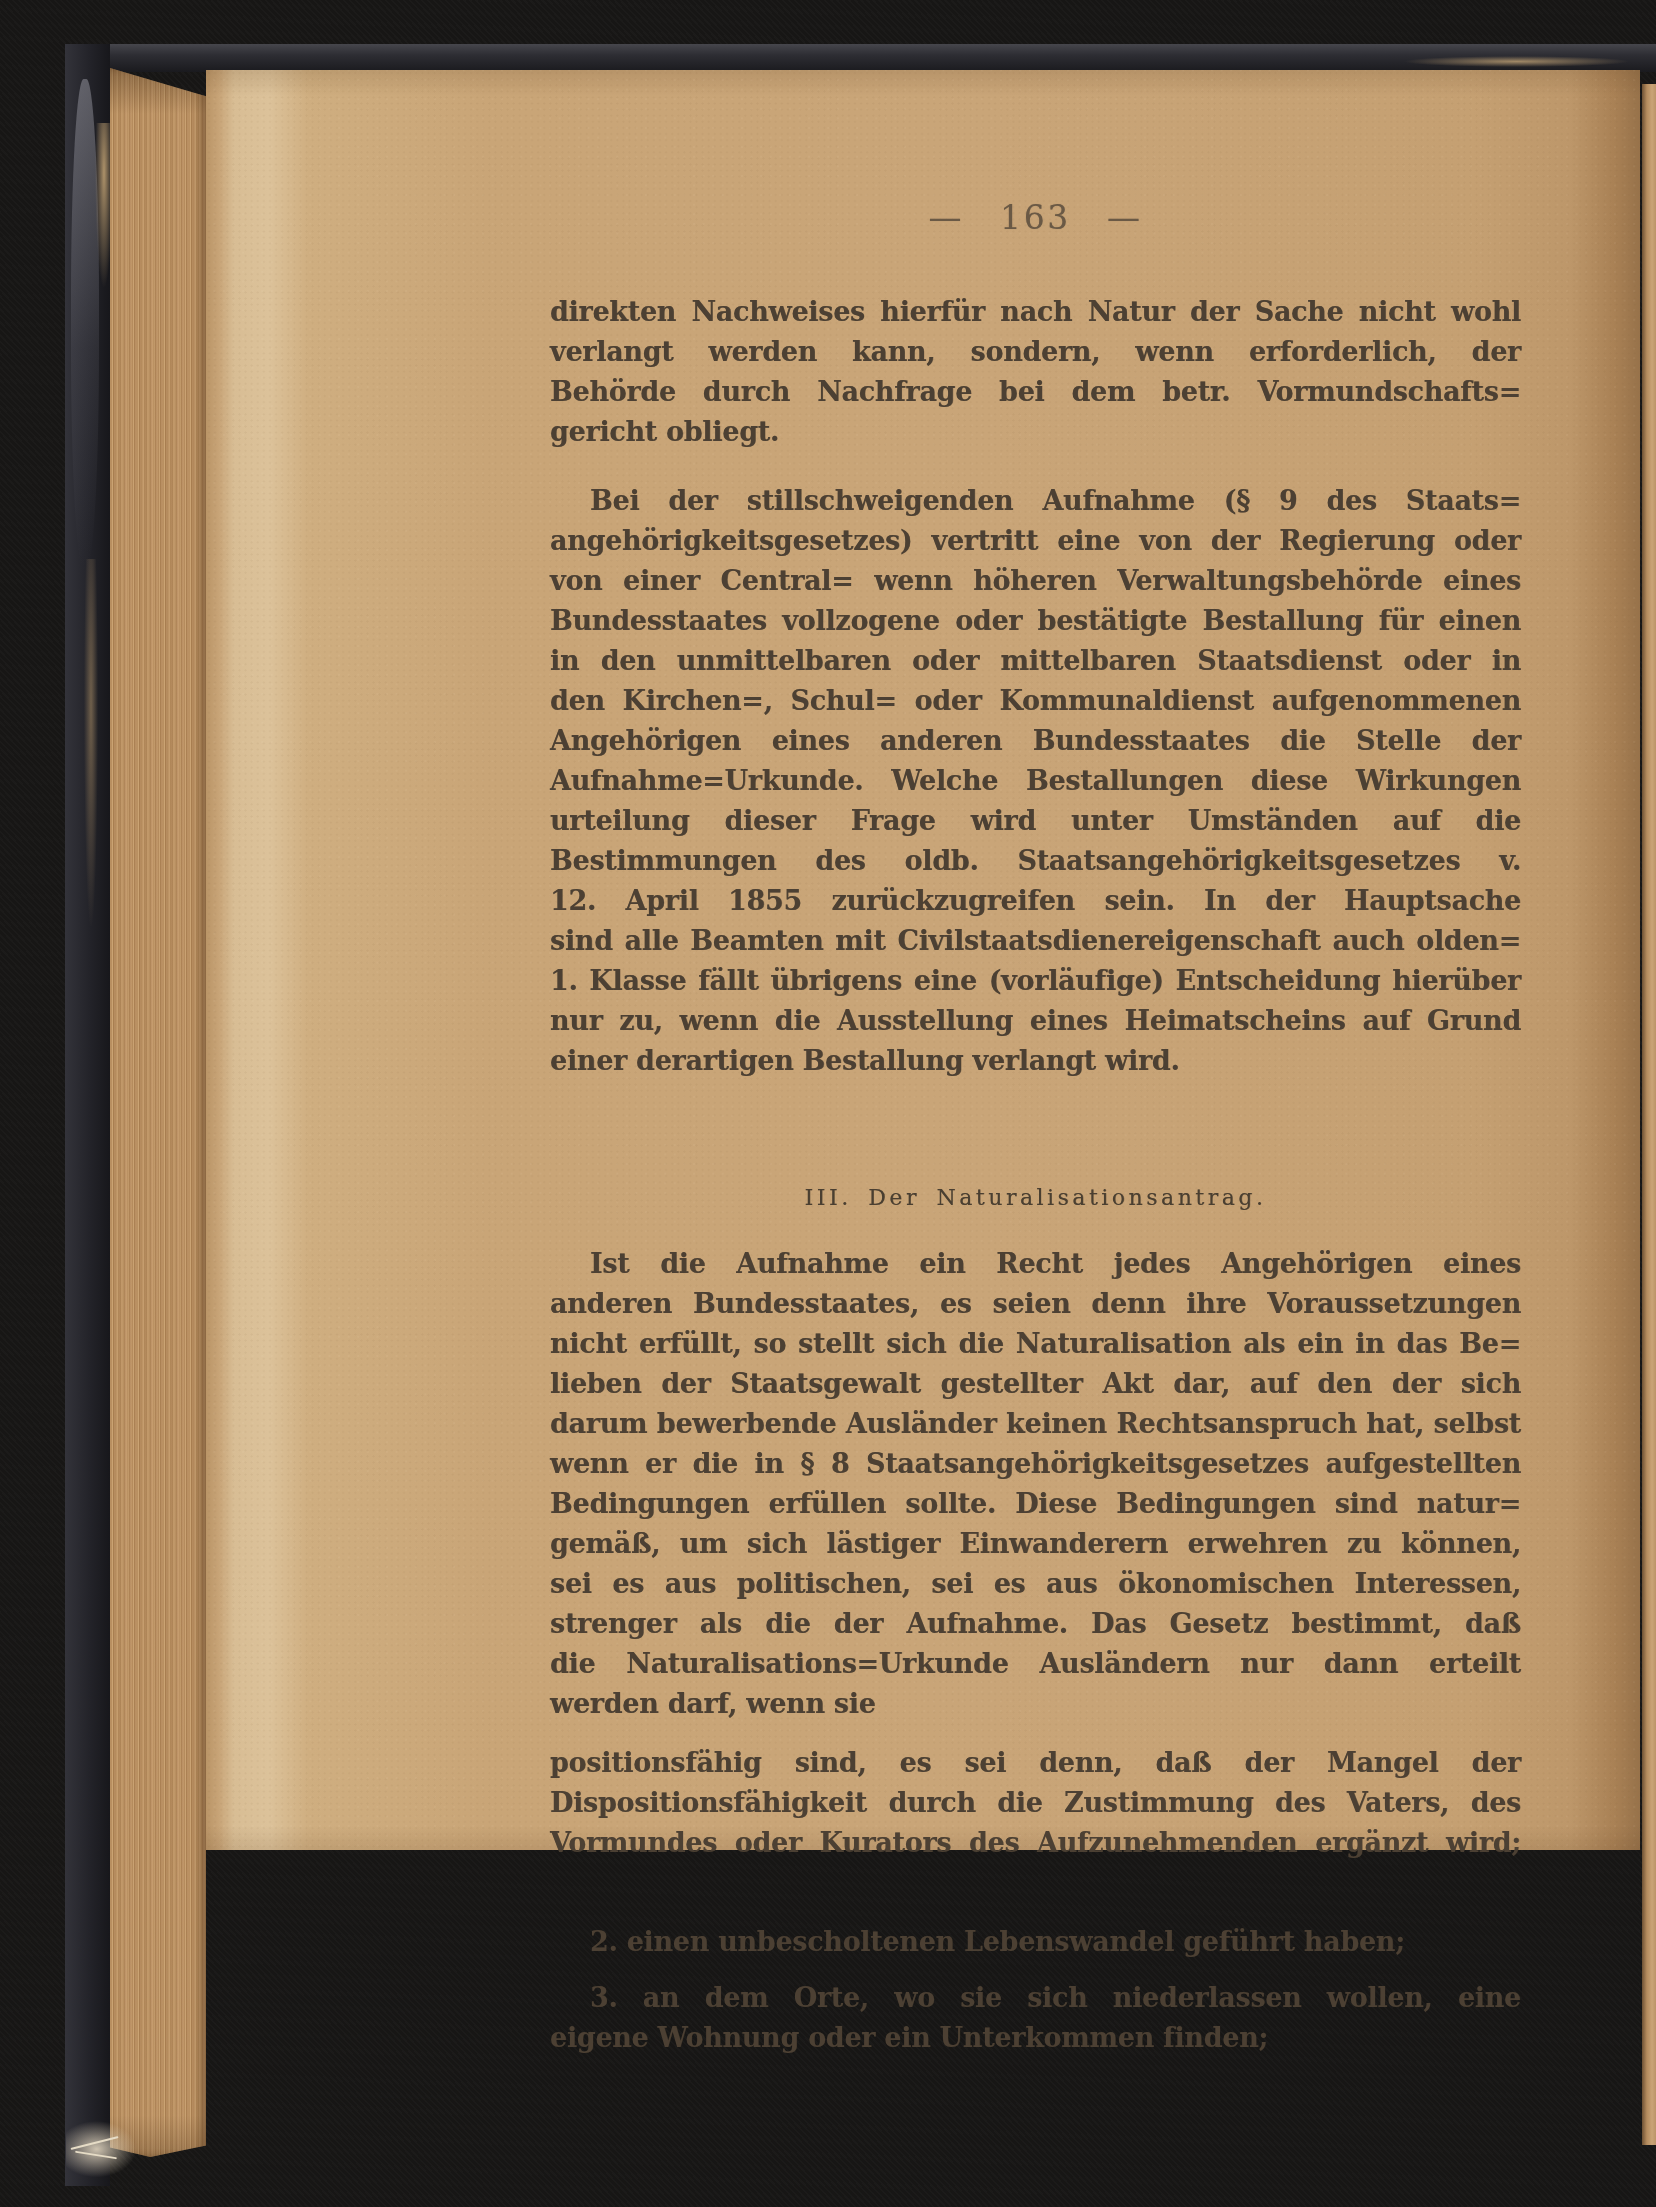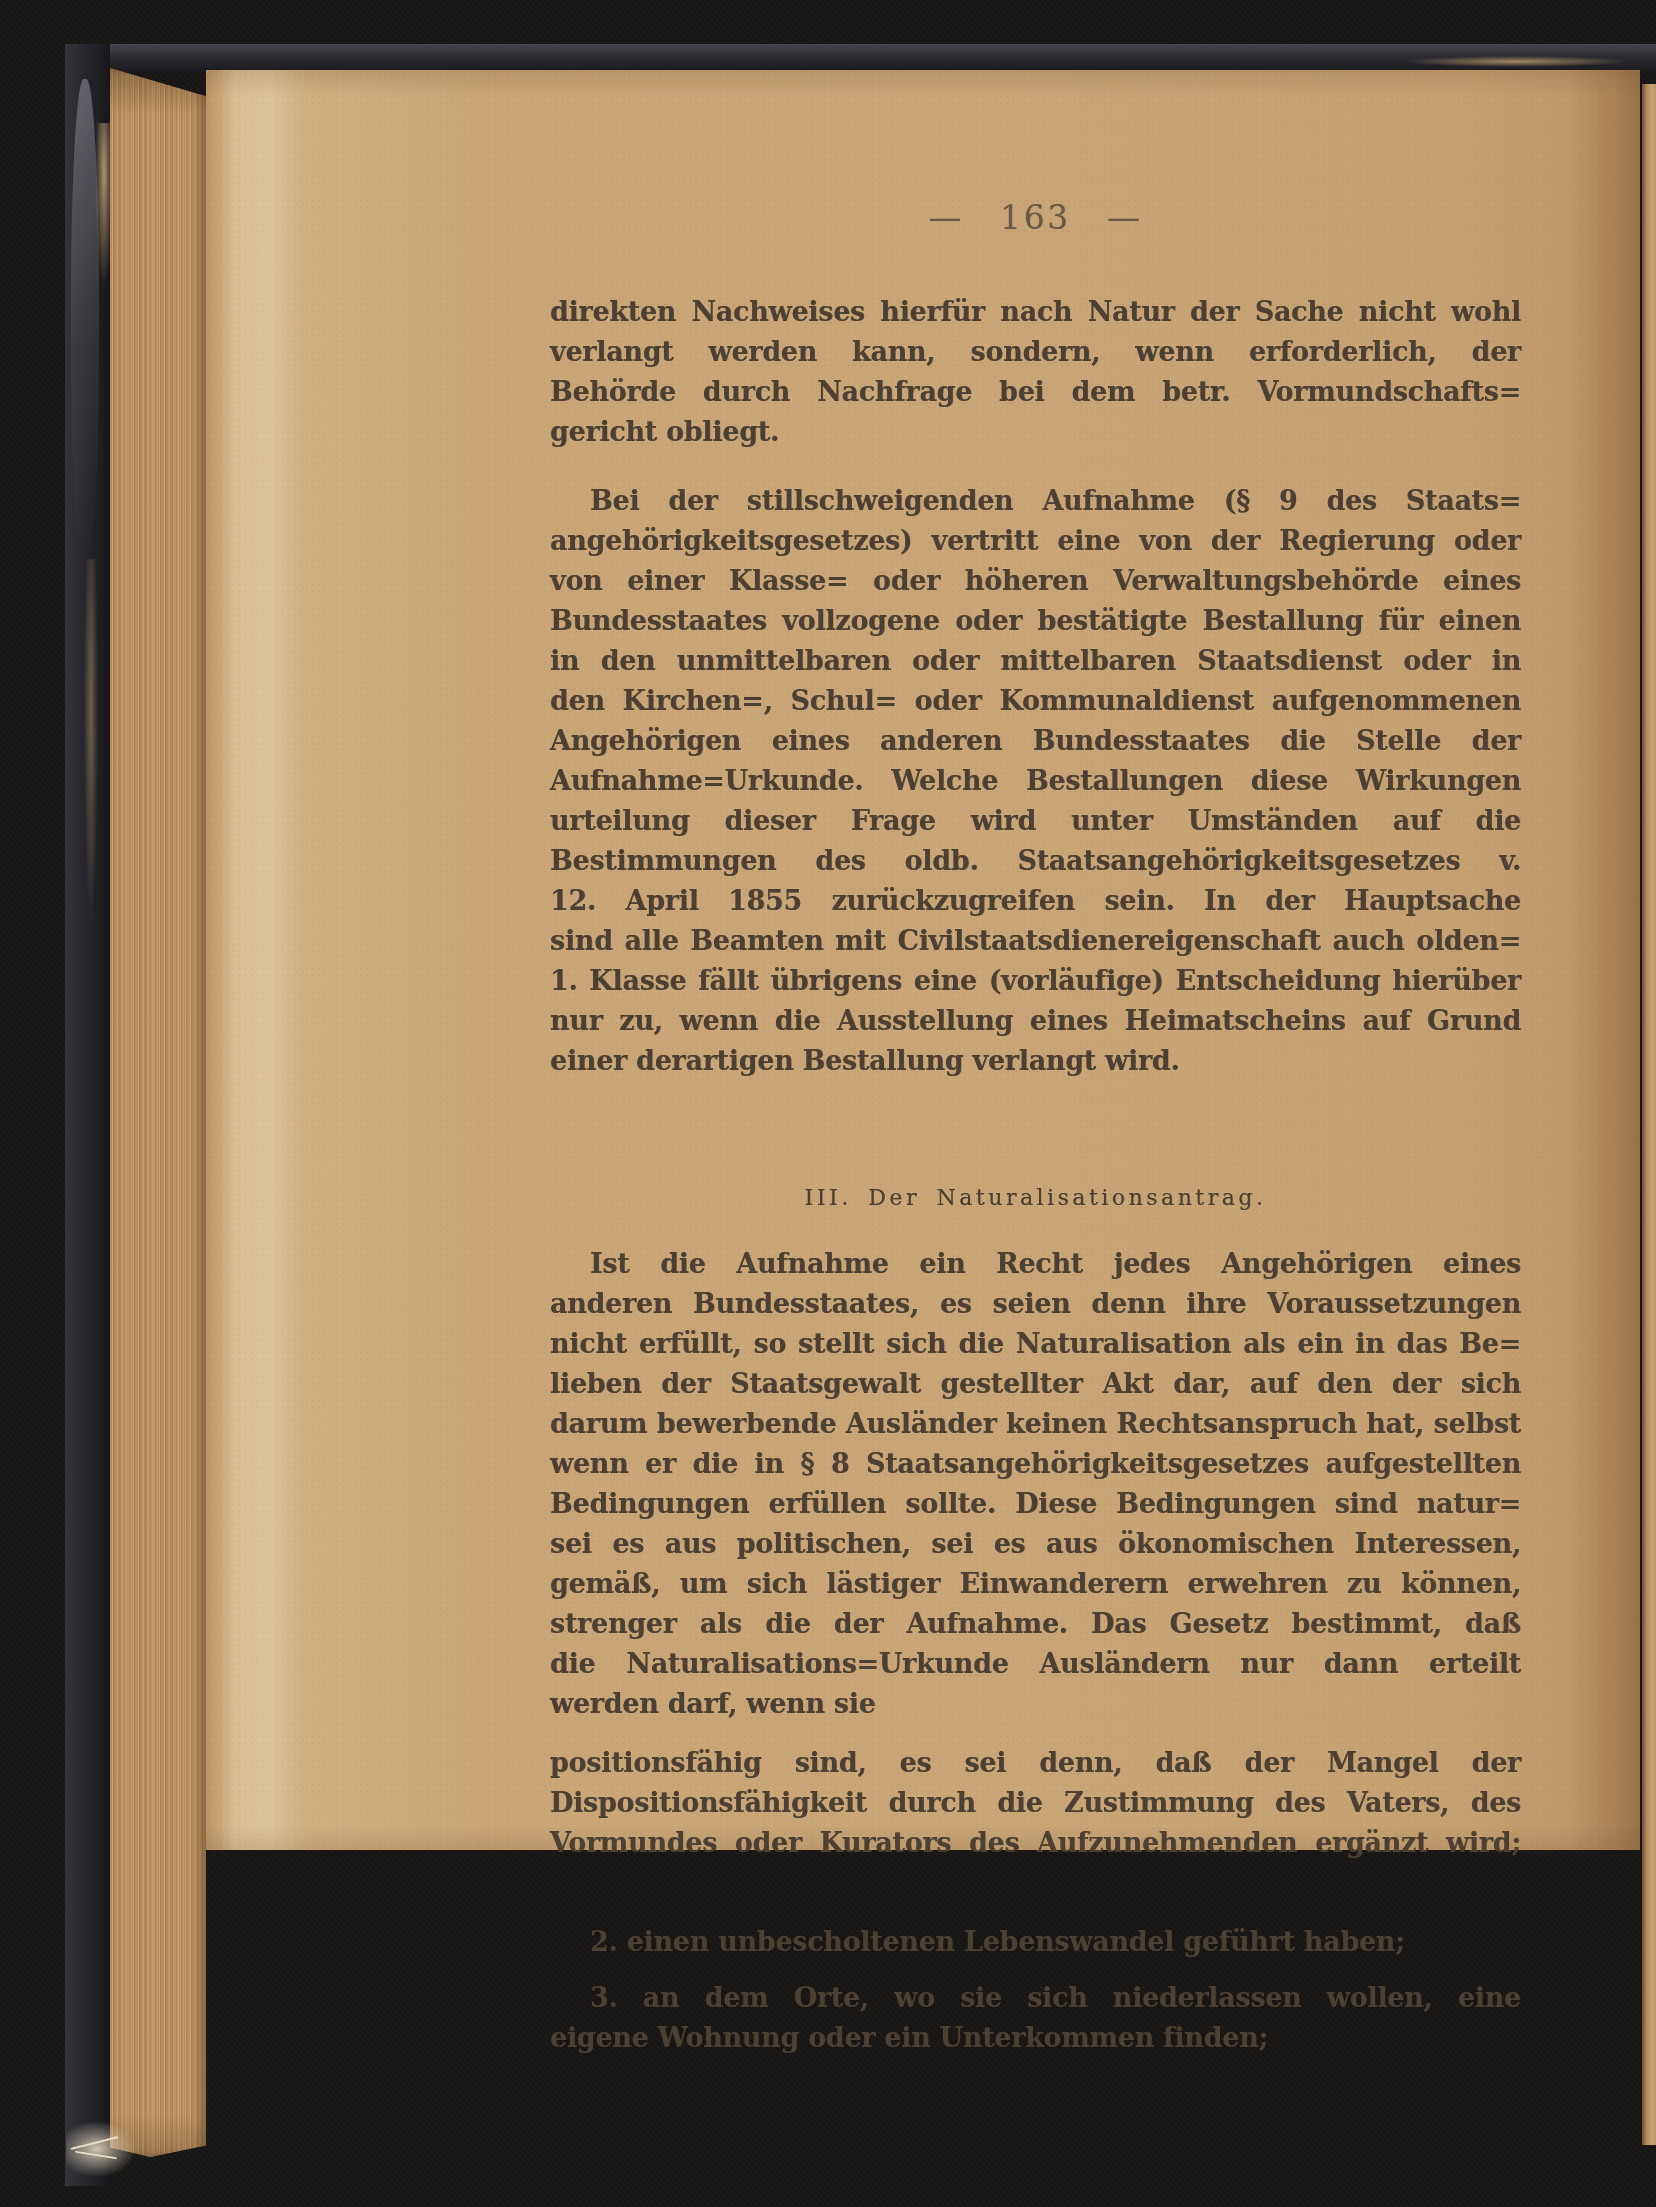--- a/index.html
+++ b/index.html
@@ -125,21 +125,21 @@
       <div class="block" style="top:222px">
         <div class="line">direkten Nachweises hierfür nach Natur der Sache nicht wohl</div>
         <div class="line">verlangt werden kann, sondern, wenn erforderlich, der</div>
         <div class="line">Behörde durch Nachfrage bei dem betr. Vormundschafts=</div>
         <div class="line last">gericht obliegt.</div>
       </div>
 
       <div class="block" style="top:411px">
         <div class="line first">Bei der stillschweigenden Aufnahme (§ 9 des Staats=</div>
         <div class="line">angehörigkeitsgesetzes) vertritt eine von der Regierung oder</div>
-        <div class="line">von einer Klasse= oder höheren Verwaltungsbehörde eines</div>
+        <div class="line">von einer Central= wenn höheren Verwaltungsbehörde eines</div>
         <div class="line">Bundesstaates vollzogene oder bestätigte Bestallung für einen</div>
         <div class="line">in den unmittelbaren oder mittelbaren Staatsdienst oder in</div>
         <div class="line">den Kirchen=, Schul= oder Kommunaldienst aufgenommenen</div>
         <div class="line">Angehörigen eines anderen Bundesstaates die Stelle der</div>
         <div class="line">Aufnahme=Urkunde.  Welche Bestallungen diese Wirkungen</div>
         <div class="line">urteilung dieser Frage wird unter Umständen auf die</div>
         <div class="line">Bestimmungen des oldb. Staatsangehörigkeitsgesetzes v.</div>
         <div class="line">12. April 1855 zurückzugreifen sein.  In der Hauptsache</div>
         <div class="line">sind alle Beamten mit Civilstaatsdienereigenschaft auch olden=</div>
         <div class="line">1. Klasse fällt übrigens eine (vorläufige) Entscheidung hierüber</div>
@@ -150,22 +150,22 @@
       <div class="block heading" style="top:1108px">III. Der Naturalisationsantrag.</div>
 
       <div class="block" style="top:1174px">
         <div class="line first">Ist die Aufnahme ein Recht jedes Angehörigen eines</div>
         <div class="line">anderen Bundesstaates, es seien denn ihre Voraussetzungen</div>
         <div class="line">nicht erfüllt, so stellt sich die Naturalisation als ein in das Be=</div>
         <div class="line">lieben der Staatsgewalt gestellter Akt dar, auf den der sich</div>
         <div class="line">darum bewerbende Ausländer keinen Rechtsanspruch hat, selbst</div>
         <div class="line">wenn er die in § 8 Staatsangehörigkeitsgesetzes aufgestellten</div>
         <div class="line">Bedingungen erfüllen sollte.  Diese Bedingungen sind natur=</div>
+        <div class="line">gemäß, um sich lästiger Einwanderern erwehren zu können,</div>
         <div class="line">sei es aus politischen, sei es aus ökonomischen Interessen,</div>
-        <div class="line">gemäß, um sich lästiger Einwanderern erwehren zu können,</div>
         <div class="line">strenger als die der Aufnahme.  Das Gesetz bestimmt, daß</div>
         <div class="line">die Naturalisations=Urkunde Ausländern nur dann erteilt</div>
         <div class="line last">werden darf, wenn sie</div>
       </div>
 
       <div class="block" style="top:1673px">
         <div class="line">positionsfähig sind, es sei denn, daß der Mangel der</div>
         <div class="line">Dispositionsfähigkeit durch die Zustimmung des Vaters, des</div>
         <div class="line">Vormundes oder Kurators des Aufzunehmenden ergänzt wird;</div>
       </div>

